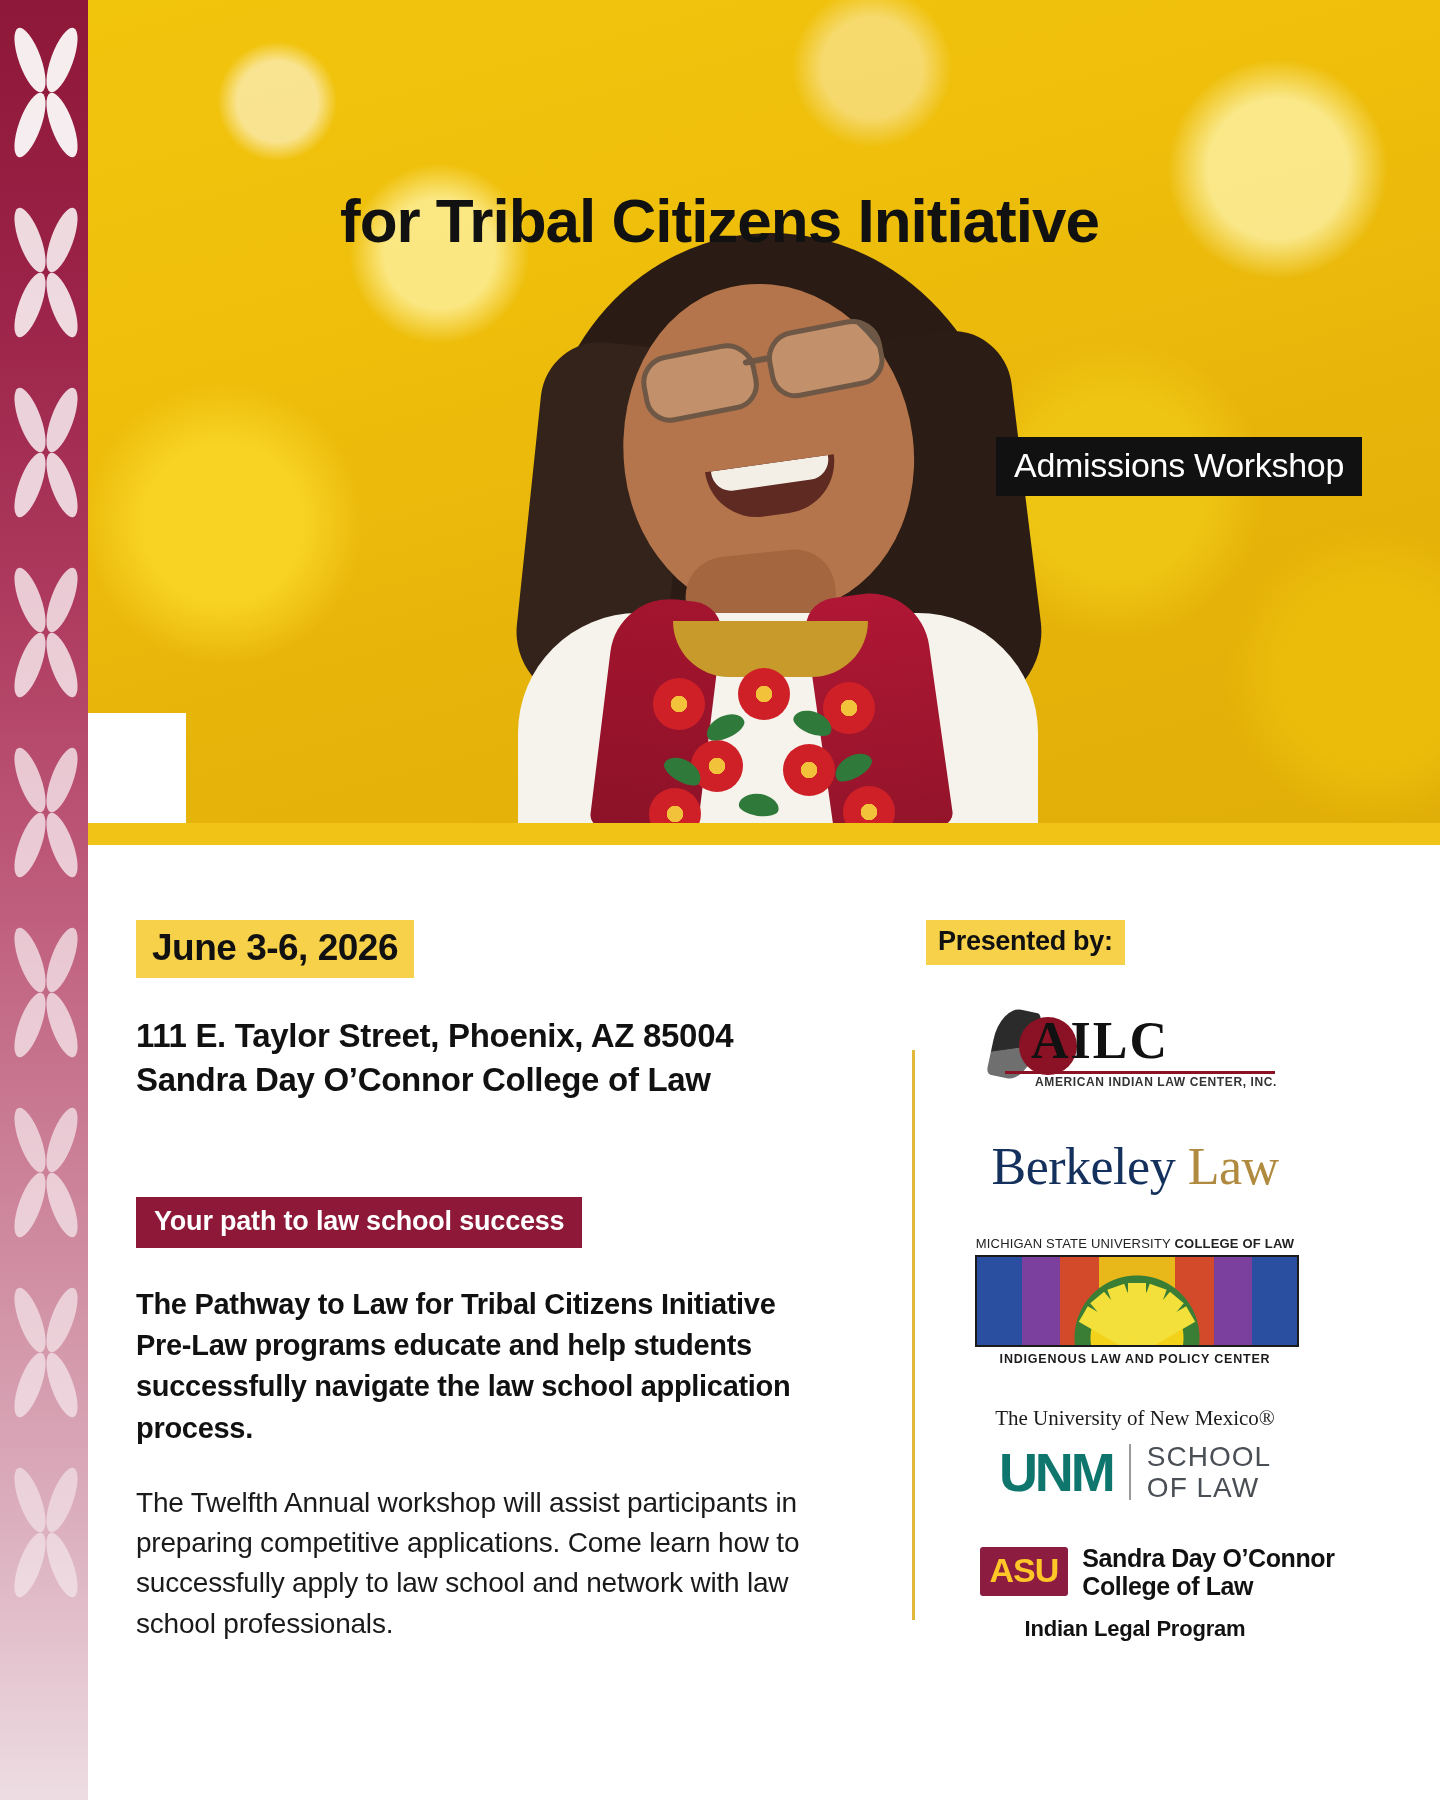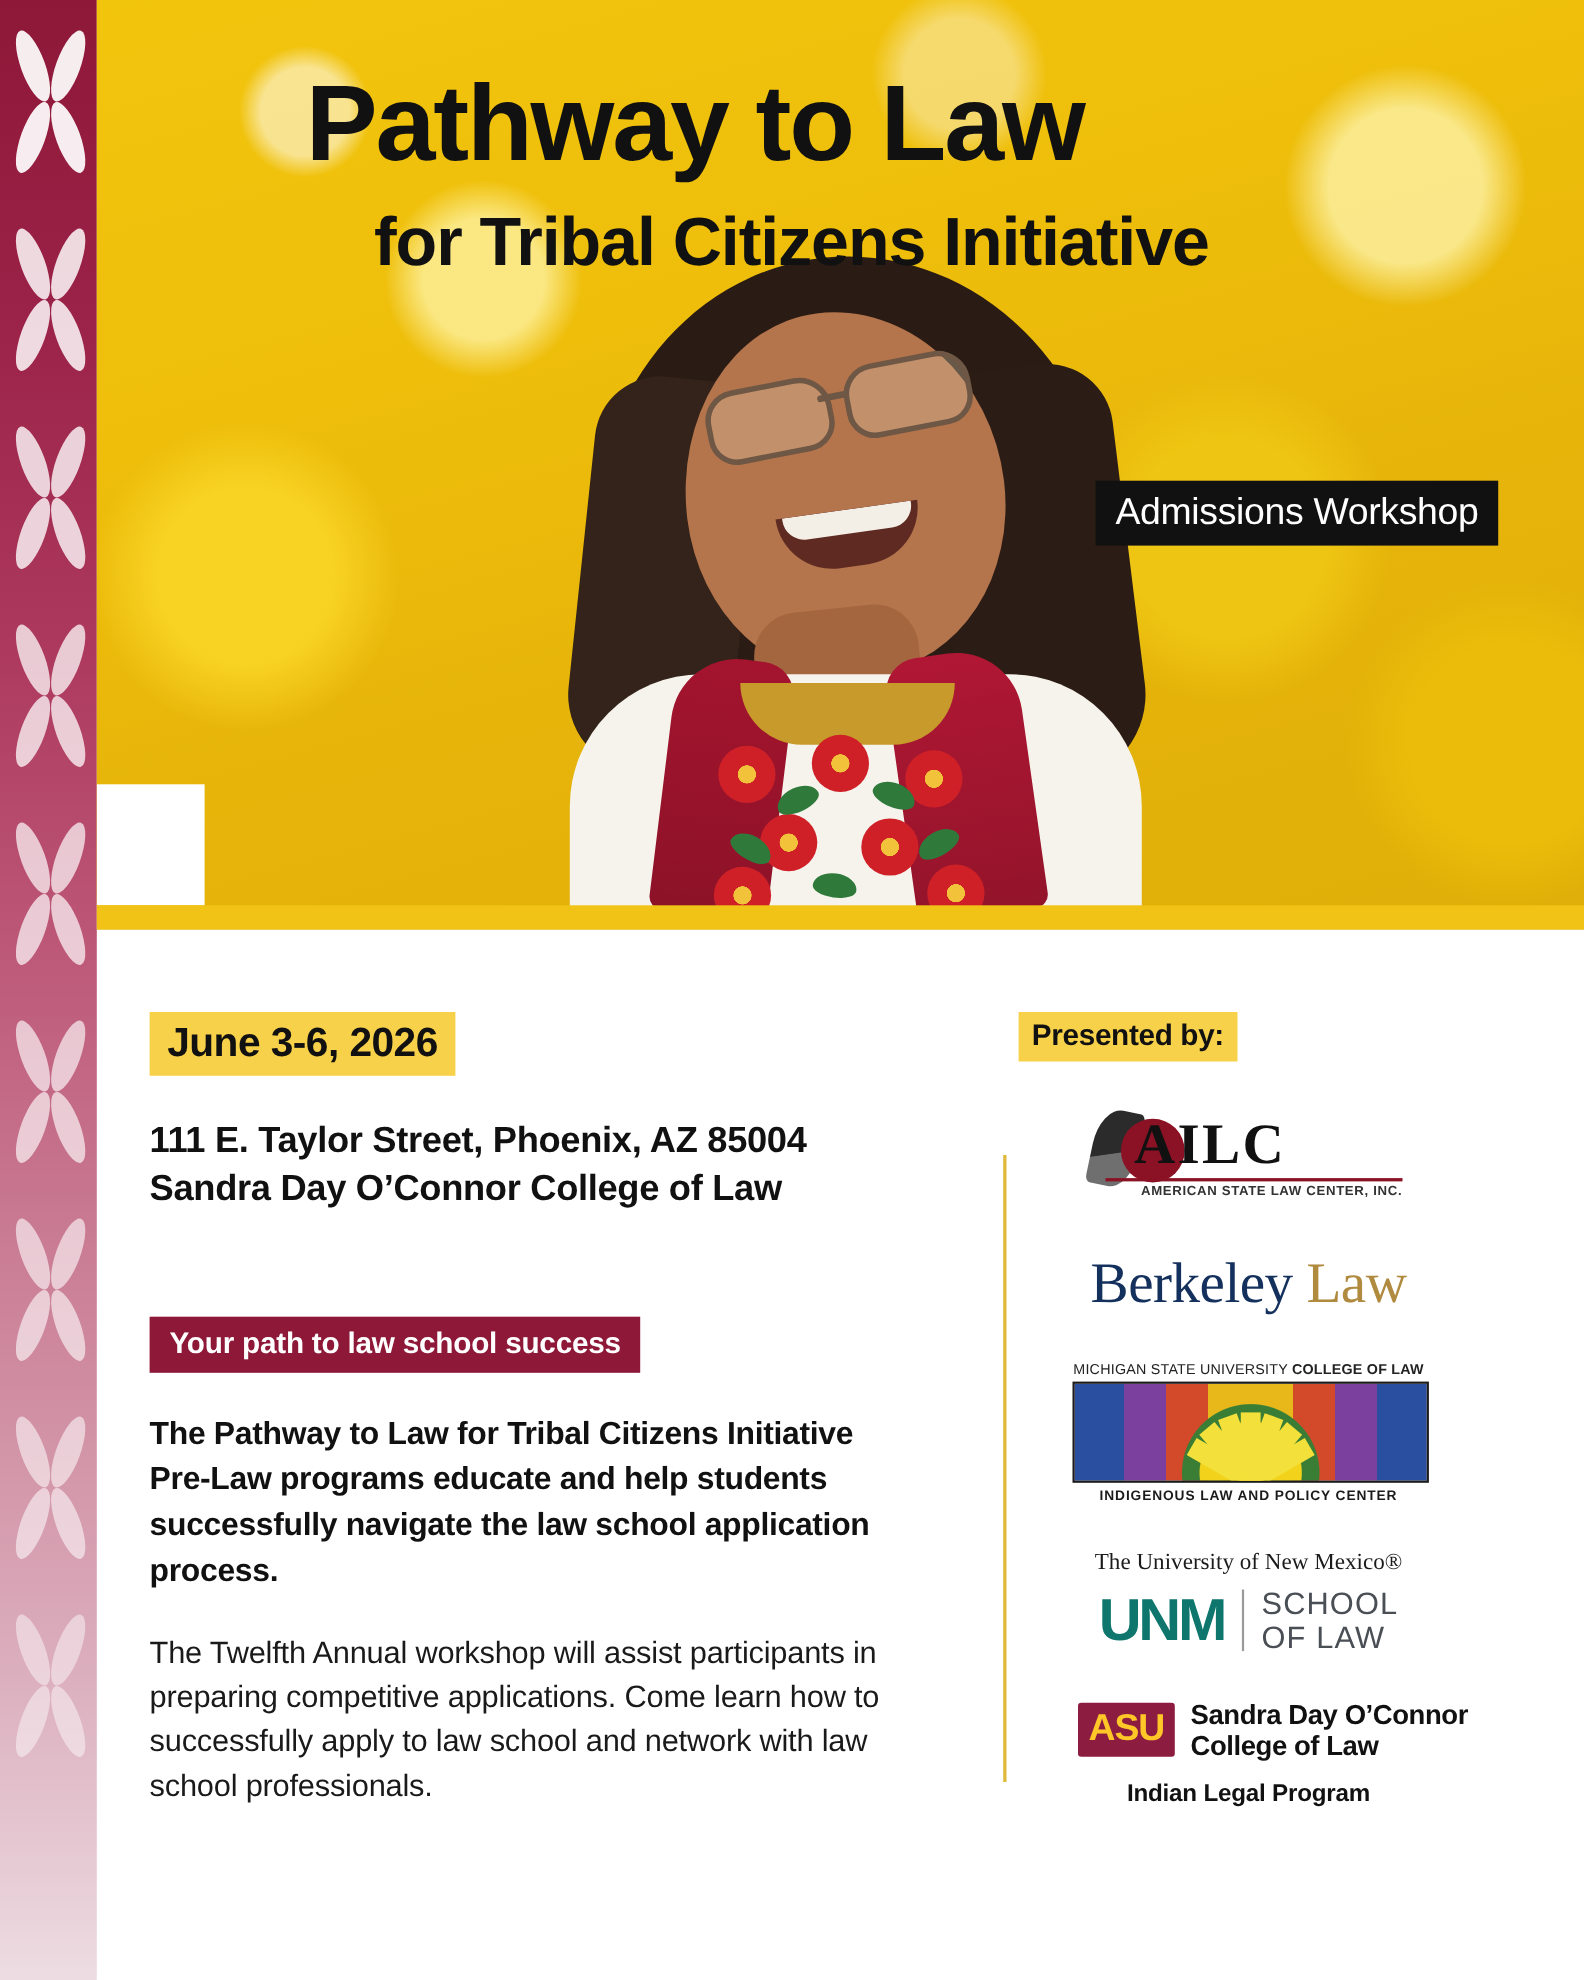--- a/index.html
+++ b/index.html
@@ -653,21 +653,20 @@
         <div class="leaf" style="left:150px; top:44px; transform:rotate(22deg);"></div>
         <div class="leaf" style="left:20px; top:92px; transform:rotate(30deg);"></div>
         <div class="leaf" style="left:190px; top:88px; transform:rotate(-30deg);"></div>
         <div class="leaf" style="left:96px; top:126px; transform:rotate(8deg);"></div>
       </div>
     </div>
 
     <div class="hero-white-left"></div>
     <div class="hero-bottom-strip"></div>
 
-    <div class="title-1">Pathway to Law</div>
     <div class="title-2">for Tribal Citizens Initiative</div>
     <div class="badge-workshop">Admissions Workshop</div>
   </div>
 
   <div class="col-left">
     <div class="date-badge">June 3-6, 2026</div>
     <div class="address">
       <div>111 E. Taylor Street, Phoenix, AZ 85004</div>
       <div>Sandra Day O’Connor College of Law</div>
     </div>
@@ -681,21 +680,21 @@
   <div class="col-right">
     <div class="presented-badge">Presented by:</div>
 
     
     <div class="logo-block">
       <div class="ailc">
         <div class="ailc-feather"></div>
         <div class="ailc-circle"></div>
         <div class="ailc-text">AILC</div>
         <div class="ailc-rule"></div>
-        <div class="ailc-sub">AMERICAN STATE LAW CENTER, INC.</div>
+        <div class="ailc-sub">AMERICAN INDIAN LAW CENTER, INC.</div>
       </div>
     </div>
 
     
     <div class="logo-block">
       <span class="berkeley">
         <span>Berkeley</span>
         <span class="law">Law</span>
       </span>
     </div>

